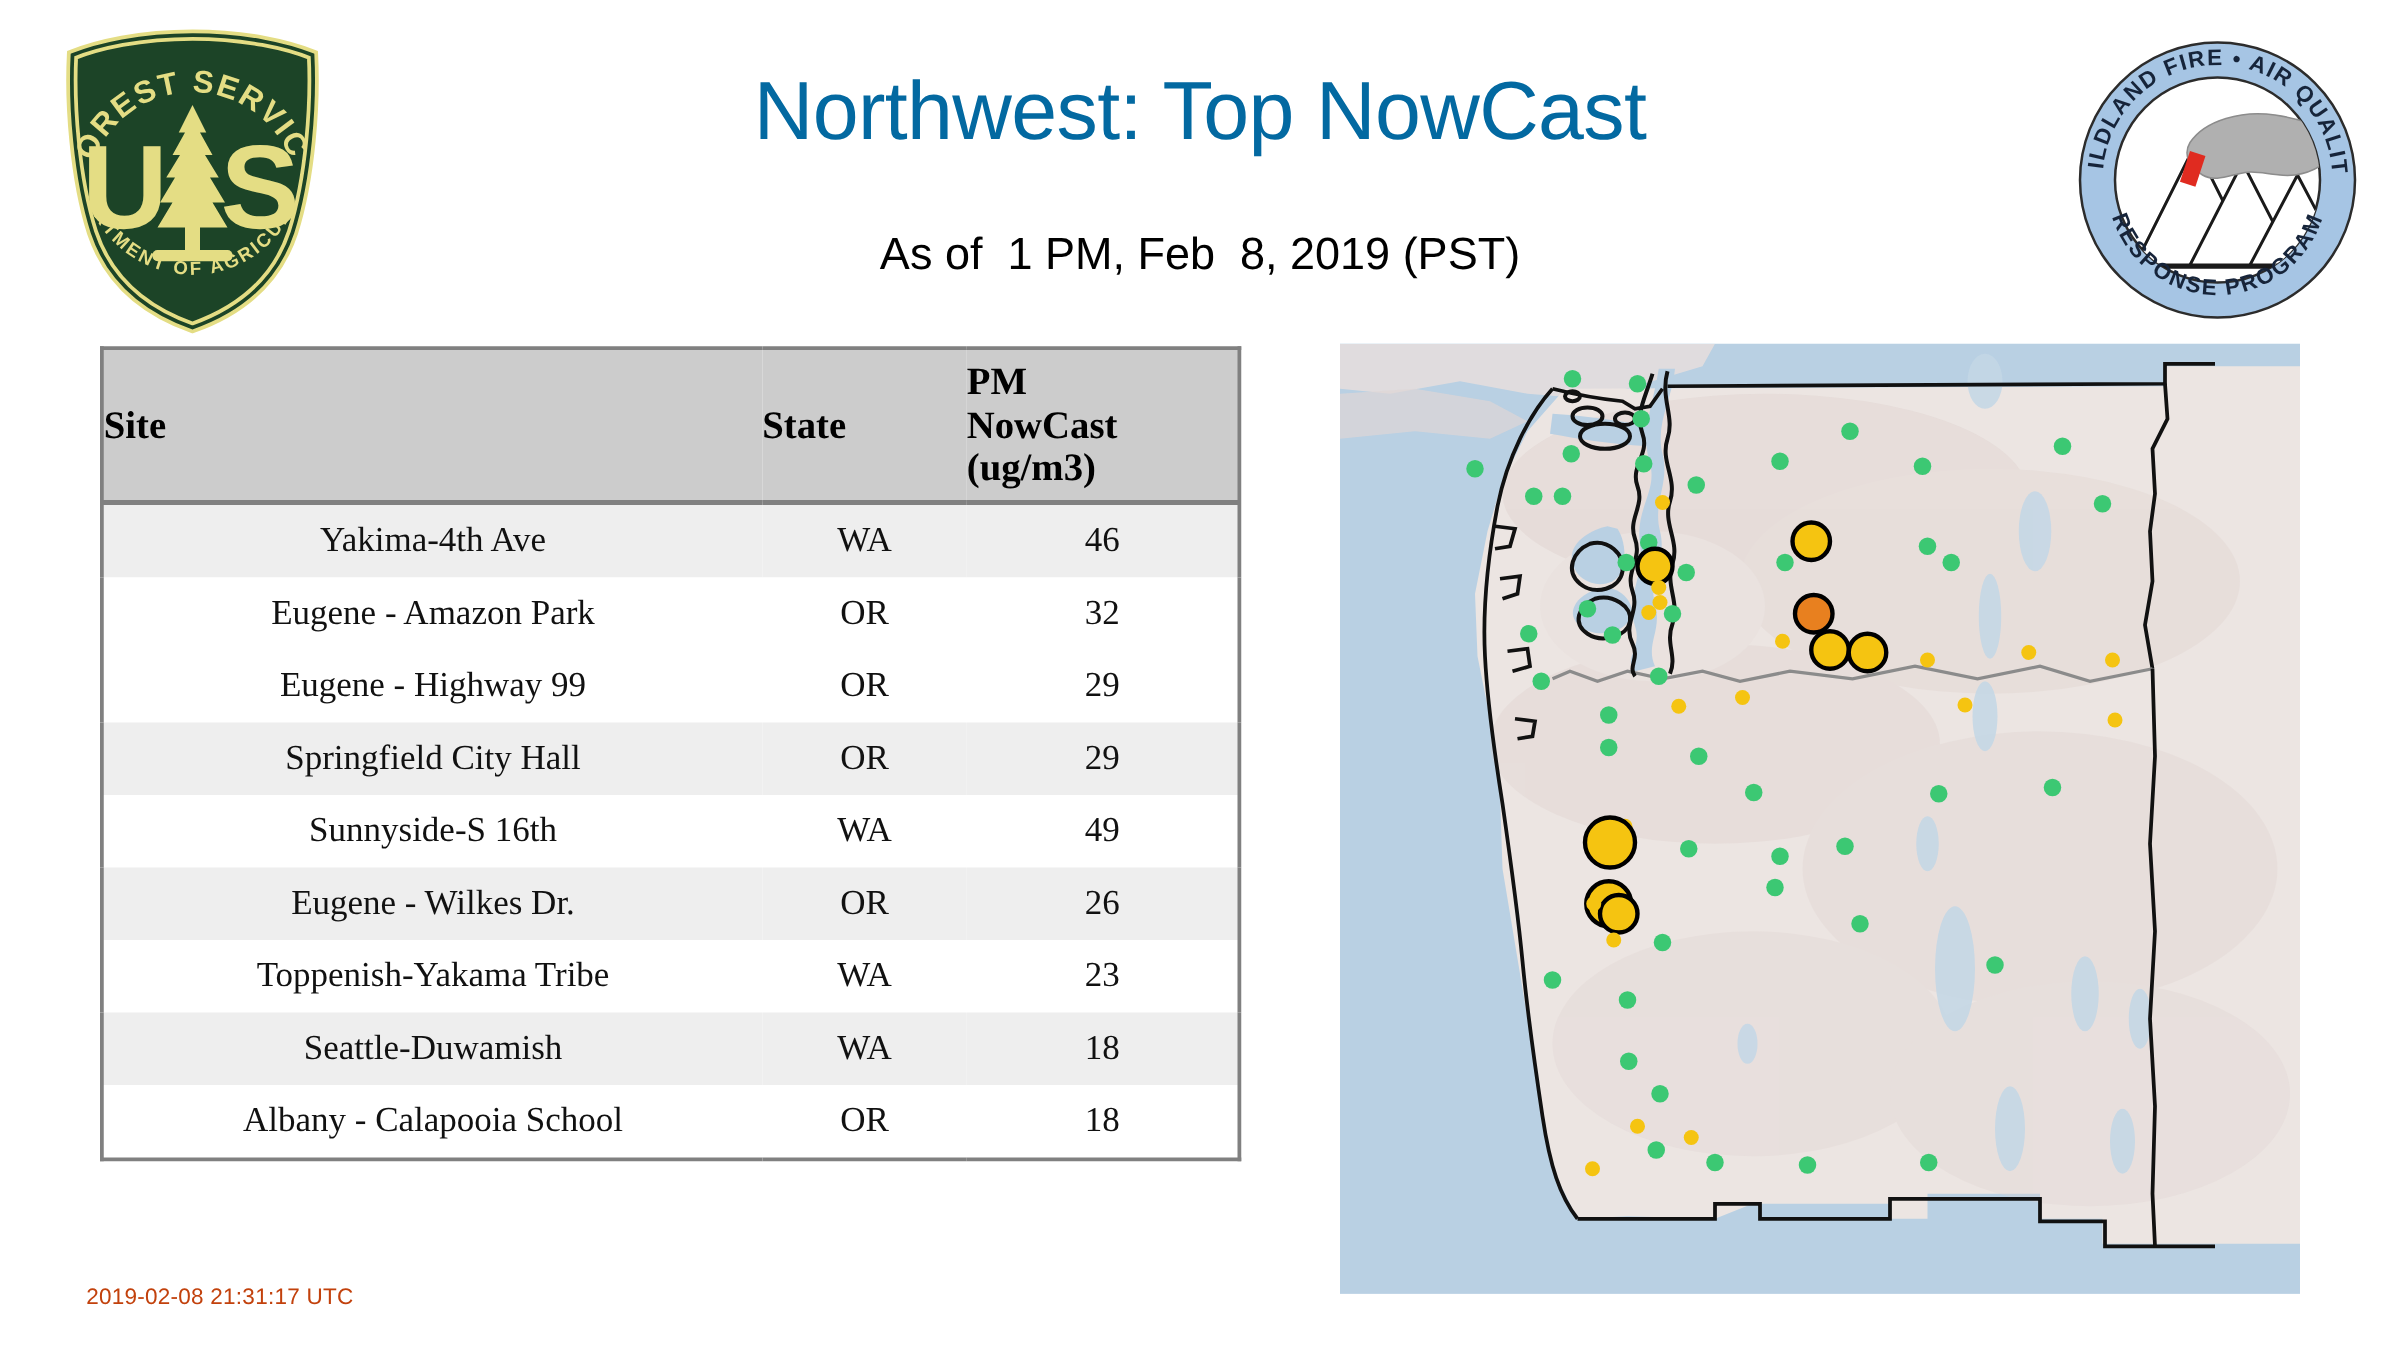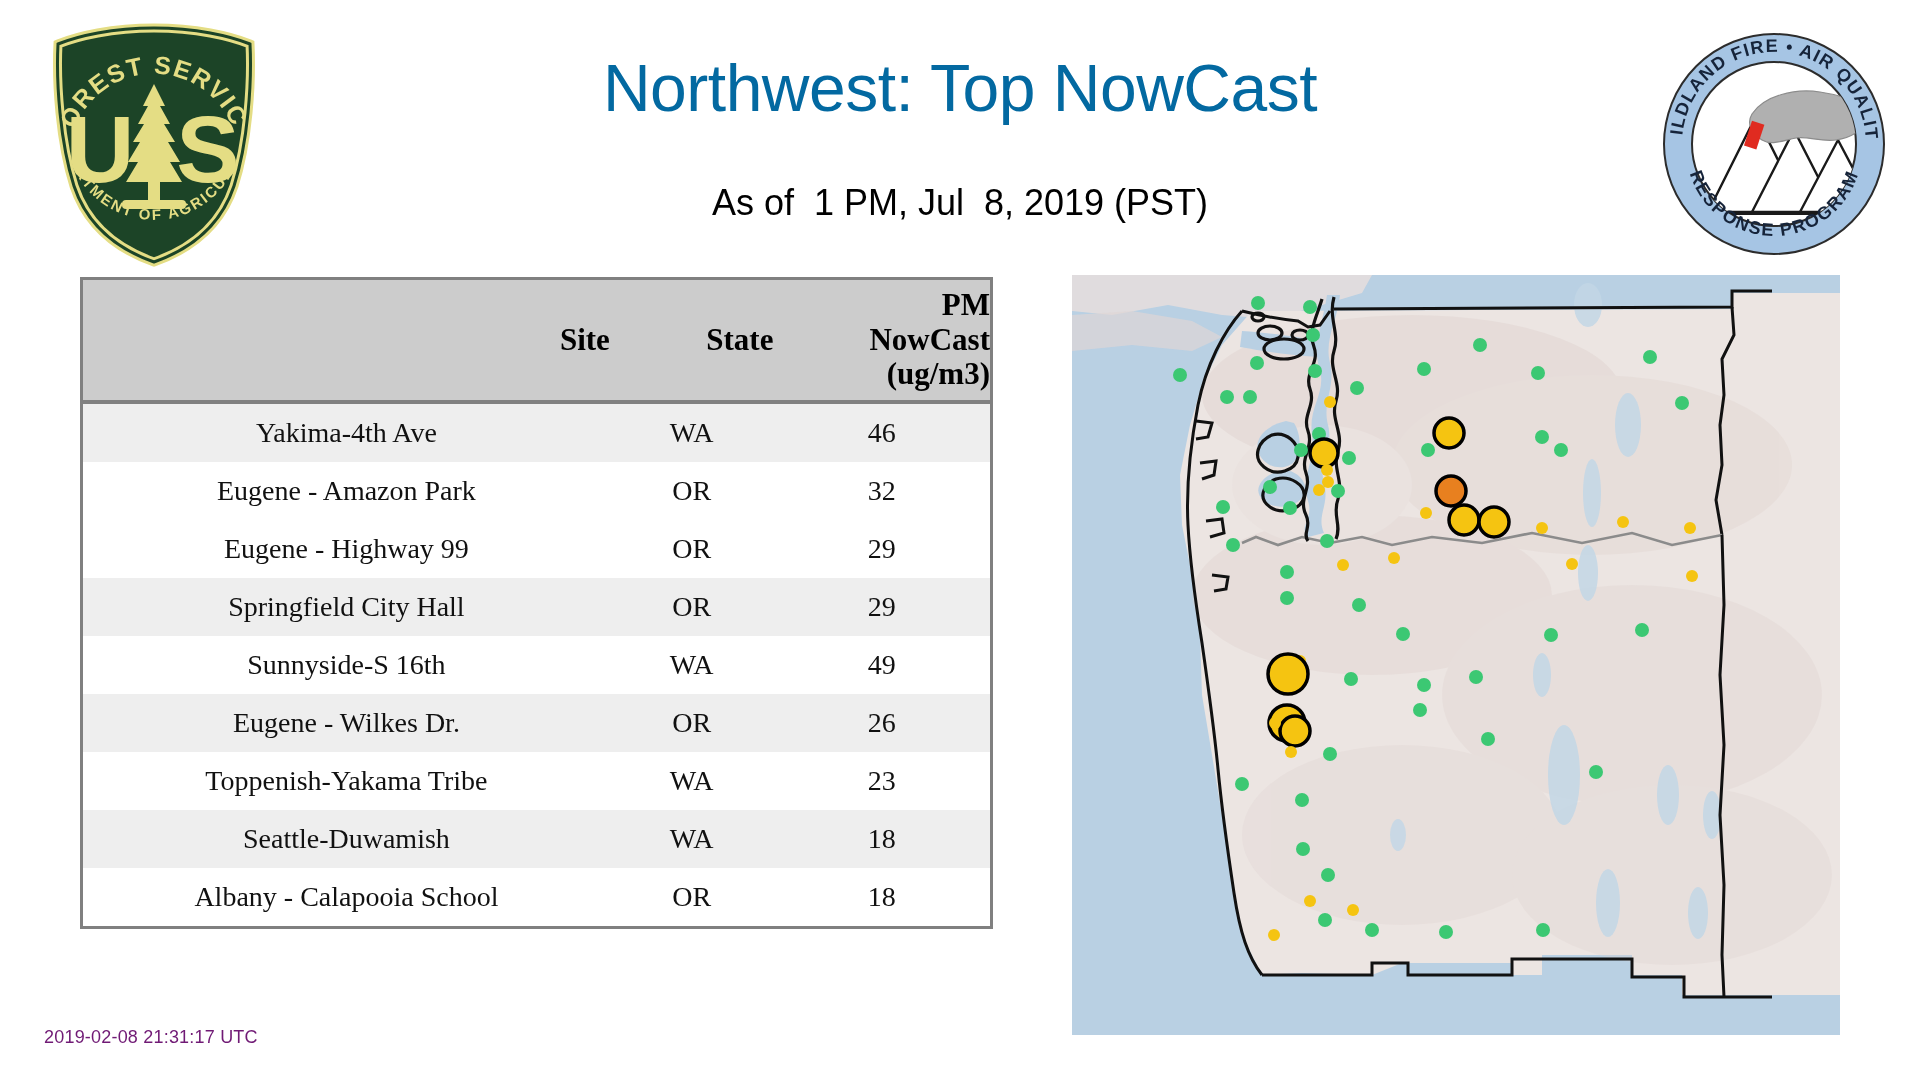--- a/index.html
+++ b/index.html
@@ -72,21 +72,21 @@
   }
   #summary-table thead th {
     background: #cccccc;
     border-bottom: 4px solid #808080;
     font-weight: bold;
     font-size: 31px;
     color: #000000;
     padding: 0;
     height: 120px;
     vertical-align: middle;
-    text-align: right;
+    text-align: left;
     line-height: 1.12;
   }
   #summary-table thead th.col-site   { width: 530px; }
   #summary-table thead th.col-state  { width: 165px; }
   #summary-table thead th.col-value  { width: 218px; }
 
   #summary-table tbody td {
     font-size: 28px;
     color: #111111;
     text-align: center;
@@ -106,25 +106,25 @@
     width: 768px;
     height: 760px;
     overflow: hidden;
     background: #b9d0e3;
   }
   #map-svg { display:block; width:768px; height:760px; }
 
   
   #timestamp {
     position: absolute;
-    left: 44px;
+    left: 69px;
     top: 1027px;
     font-family: "Liberation Sans", sans-serif;
     font-size: 18px;
-    color: #701a75;
+    color: #c2410c;
     letter-spacing: 0.2px;
   }
 </style>
 </head>
 <body>
 
 <div id="usfs-logo">
   <svg viewBox="0 0 212 245" width="212" height="245" aria-hidden="true">
     <defs>
       <path id="shieldPath" d="M106 6 C148 6 182 14 202 22 C204 60 200 120 186 164
@@ -177,21 +177,21 @@
     <text font-family="'Liberation Sans', sans-serif" font-size="18" font-weight="bold" fill="#16243a" letter-spacing="1.3">
       <textPath href="#ringTop" startOffset="50%" text-anchor="middle">WILDLAND FIRE • AIR QUALITY</textPath>
     </text>
     <text font-family="'Liberation Sans', sans-serif" font-size="18" font-weight="bold" fill="#16243a" letter-spacing="1.6">
       <textPath href="#ringBot" startOffset="50%" text-anchor="middle">RESPONSE PROGRAM</textPath>
     </text>
   </svg>
 </div>
 
 <div id="page-title">Northwest: Top NowCast</div>
-<div id="page-subtitle">As of  1 PM, Jul  8, 2019 (PST)</div>
+<div id="page-subtitle">As of  1 PM, Feb  8, 2019 (PST)</div>
 
 <table id="summary-table">
   <thead>
     <tr>
       <th class="col-site">Site</th>
       <th class="col-state">State</th>
       <th class="col-value">
         <div>PM</div>
         <div>NowCast</div>
         <div>(ug/m3)</div>

